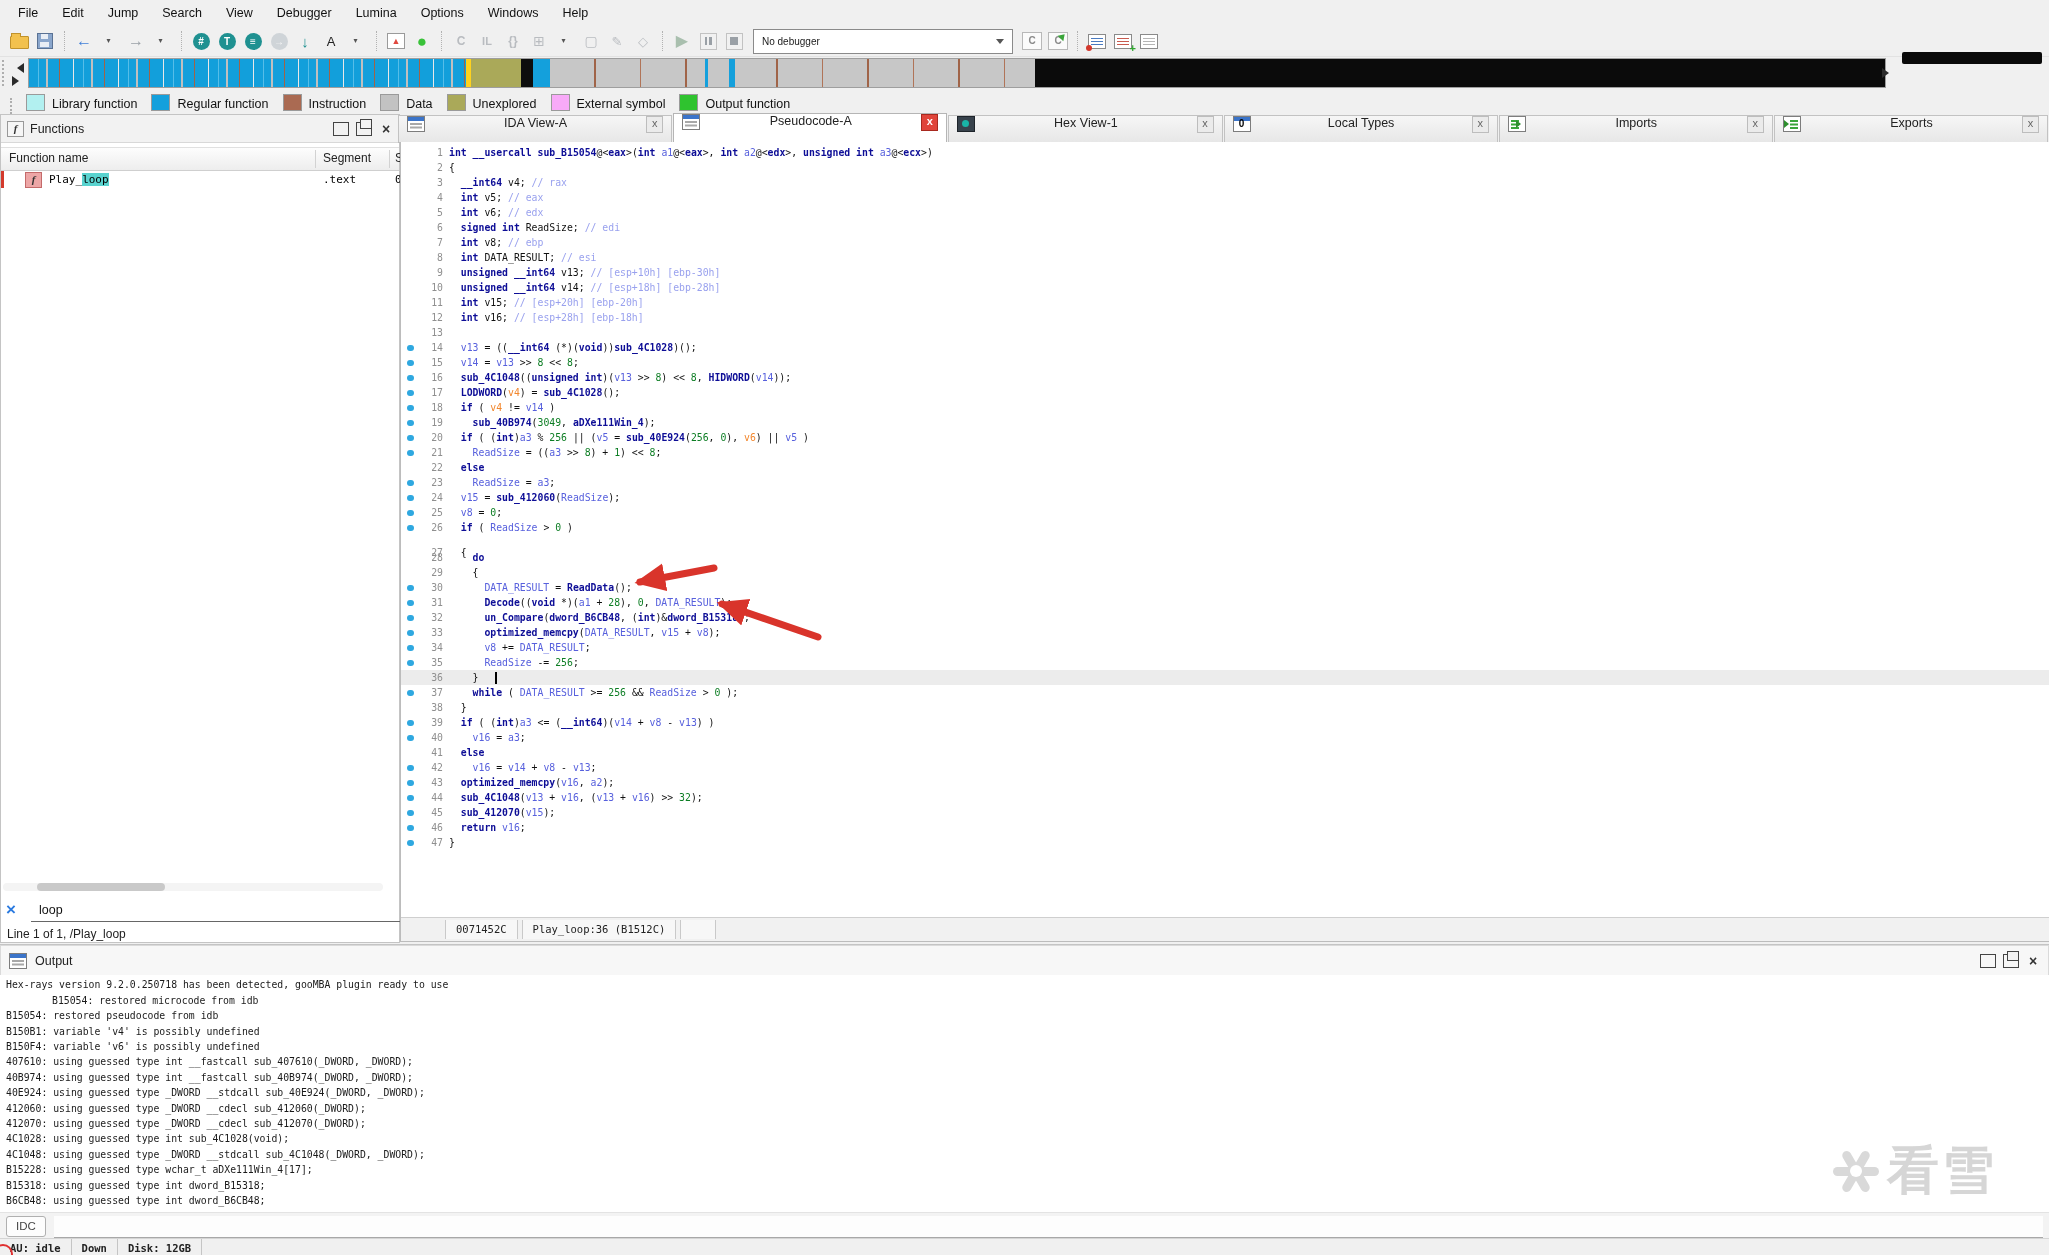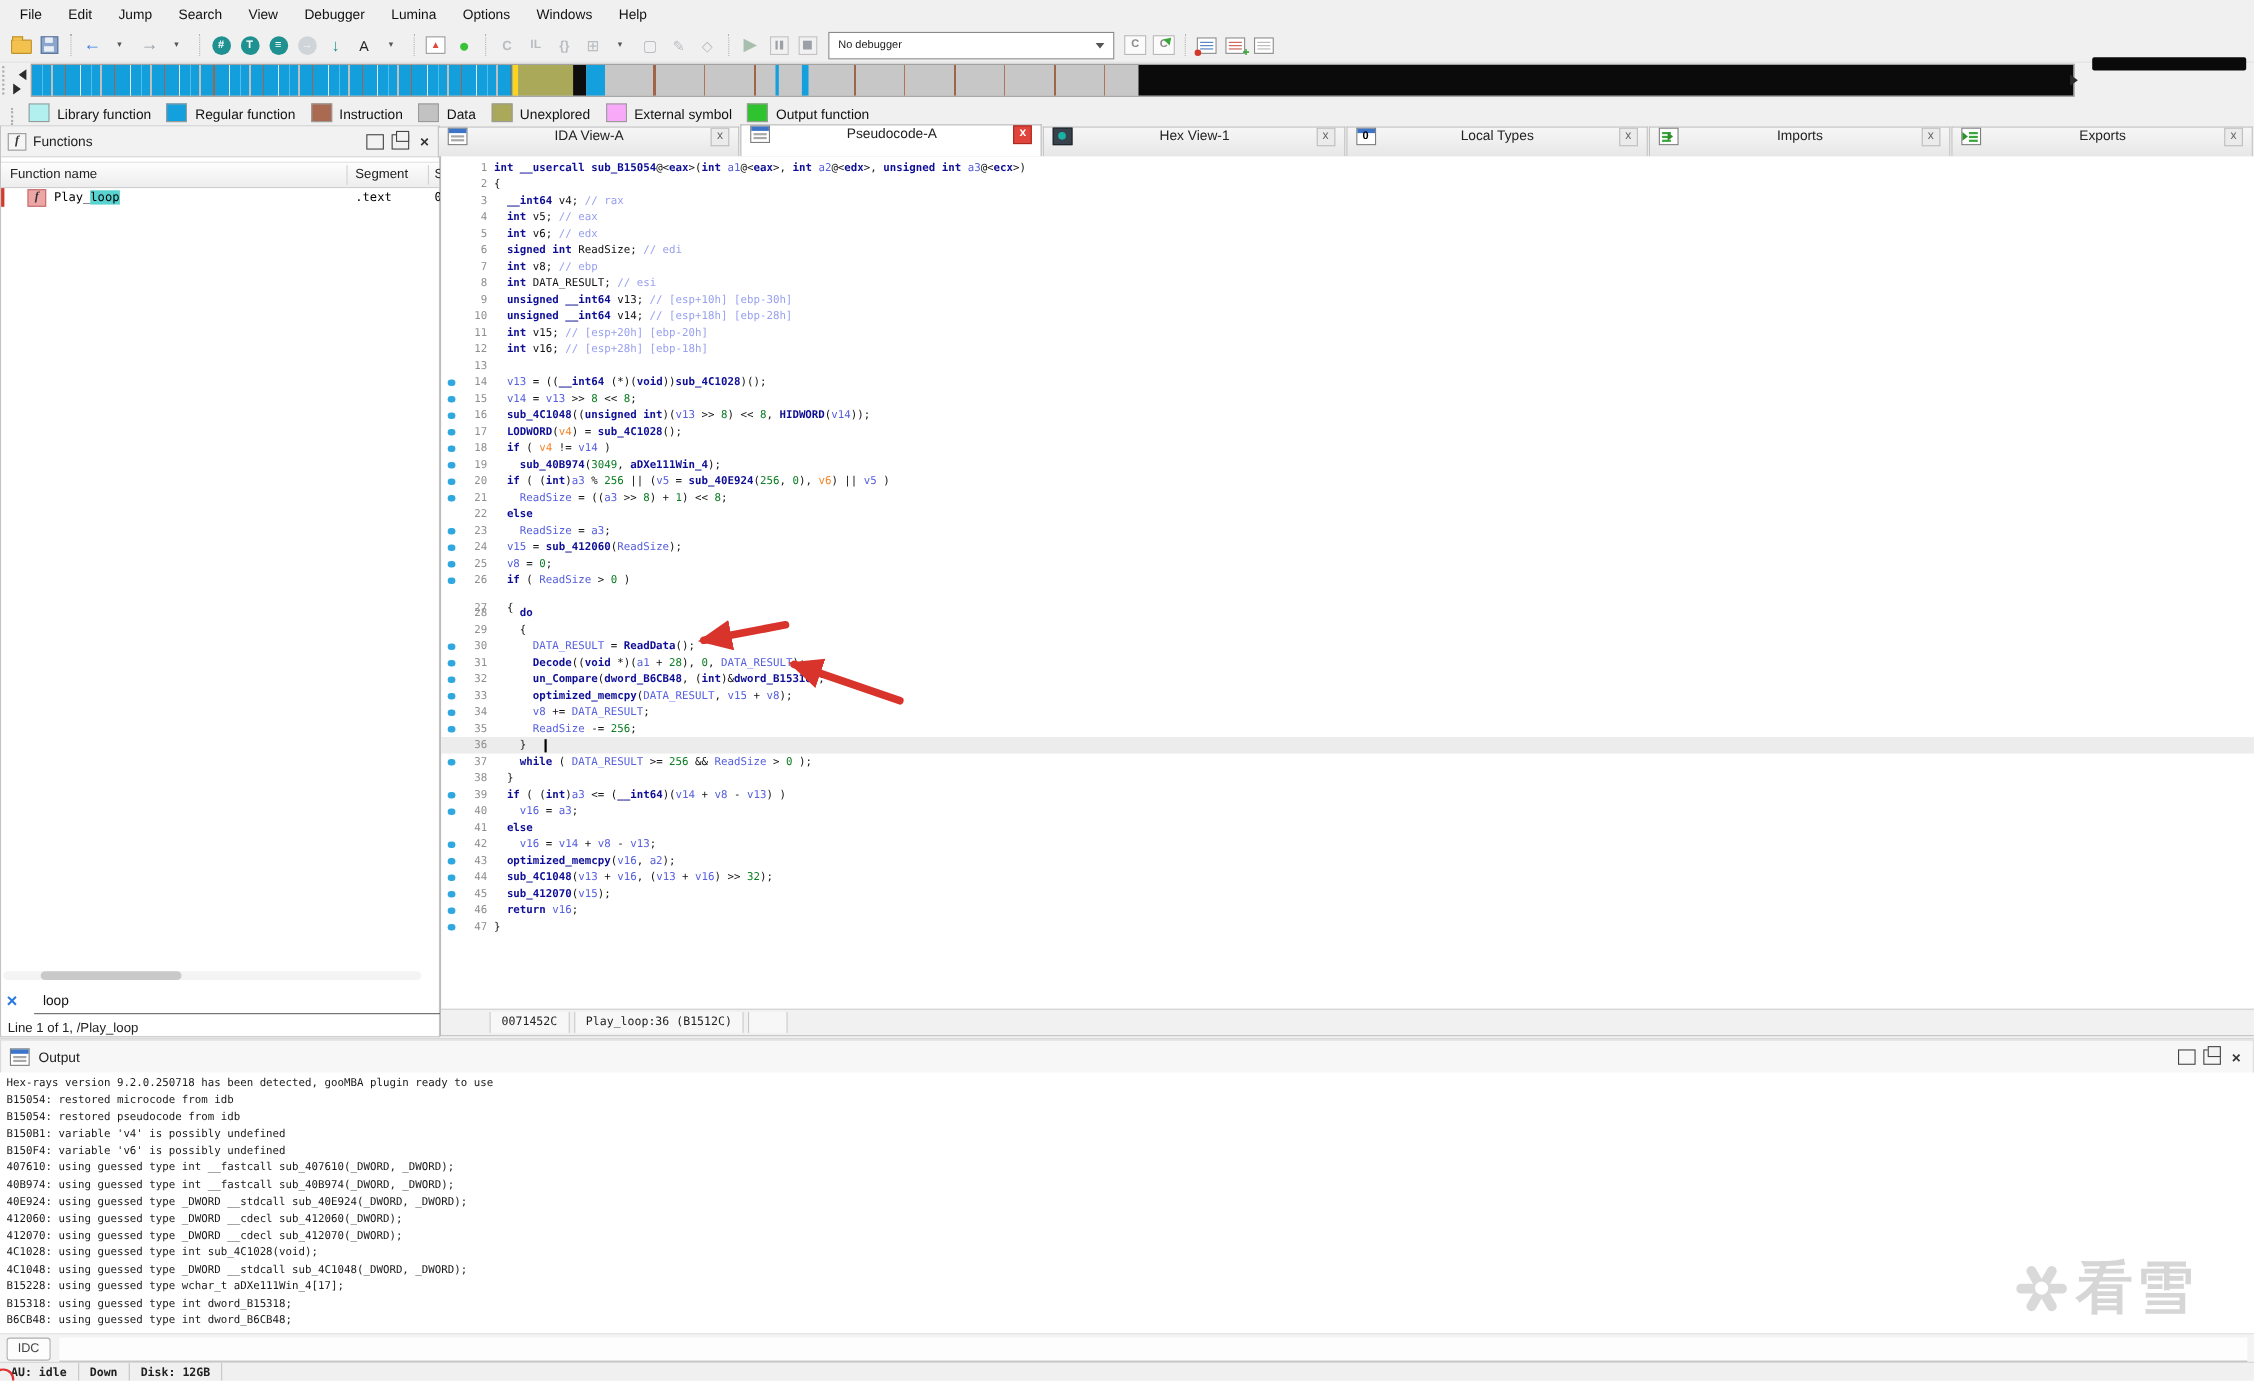--- a/index.html
+++ b/index.html
@@ -476,21 +476,21 @@
     <span class="t">Output</span>
     <div class="winbtns">
       <div class="winbtn max"></div>
       <div class="winbtn float"></div>
       <div class="winbtn close">×</div>
     </div>
   </div>
   <div id="output-text">
       <div class="out-line" style="top: -13px;">Please check the Edit/Plugins menu for more information.</div>
       <div class="out-line" style="top: 2.4px;">Hex-rays version 9.2.0.250718 has been detected, gooMBA plugin ready to use</div>
-      <div class="out-line" style="top: 17.8px;">B15054: restored microcode from idb</div>
+      <div class="out-line" style="top: 17.8px; margin-left: 46px;">B15054: restored microcode from idb</div>
       <div class="out-line" style="top: 33.2px;">B15054: restored pseudocode from idb</div>
       <div class="out-line" style="top: 48.6px;">B150B1: variable 'v4' is possibly undefined</div>
       <div class="out-line" style="top: 64px;">B150F4: variable 'v6' is possibly undefined</div>
       <div class="out-line" style="top: 79.4px;">407610: using guessed type int __fastcall sub_407610(_DWORD, _DWORD);</div>
       <div class="out-line" style="top: 94.8px;">40B974: using guessed type int __fastcall sub_40B974(_DWORD, _DWORD);</div>
       <div class="out-line" style="top: 110.2px;">40E924: using guessed type _DWORD __stdcall sub_40E924(_DWORD, _DWORD);</div>
       <div class="out-line" style="top: 125.6px;">412060: using guessed type _DWORD __cdecl sub_412060(_DWORD);</div>
       <div class="out-line" style="top: 141px;">412070: using guessed type _DWORD __cdecl sub_412070(_DWORD);</div>
       <div class="out-line" style="top: 156.4px;">4C1028: using guessed type int sub_4C1028(void);</div>
       <div class="out-line" style="top: 171.8px;">4C1048: using guessed type _DWORD __stdcall sub_4C1048(_DWORD, _DWORD);</div>

